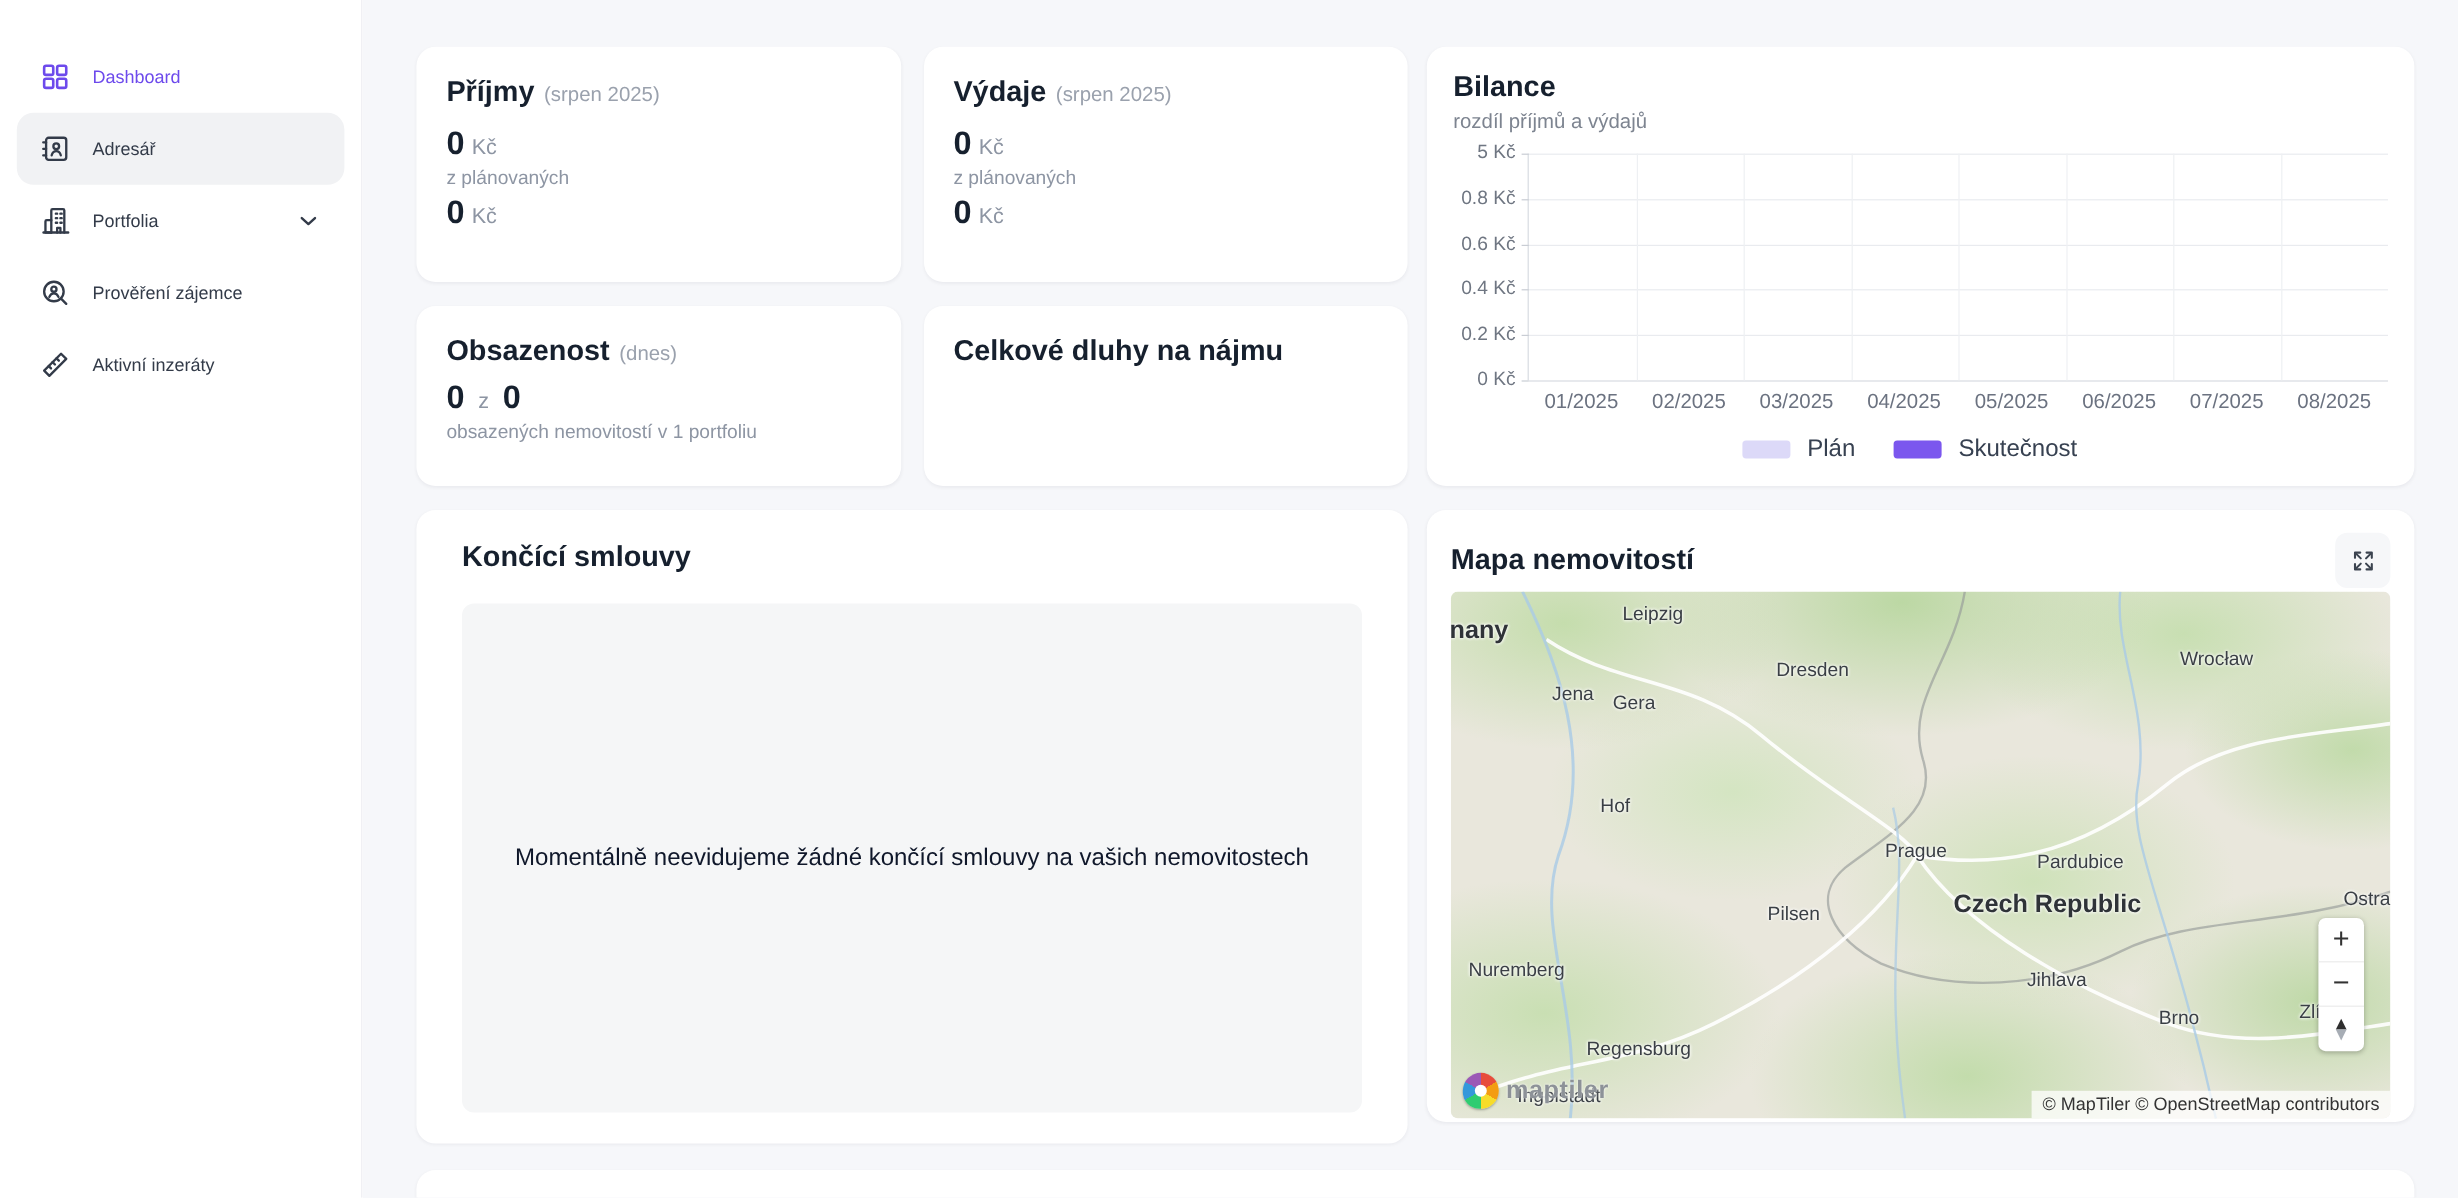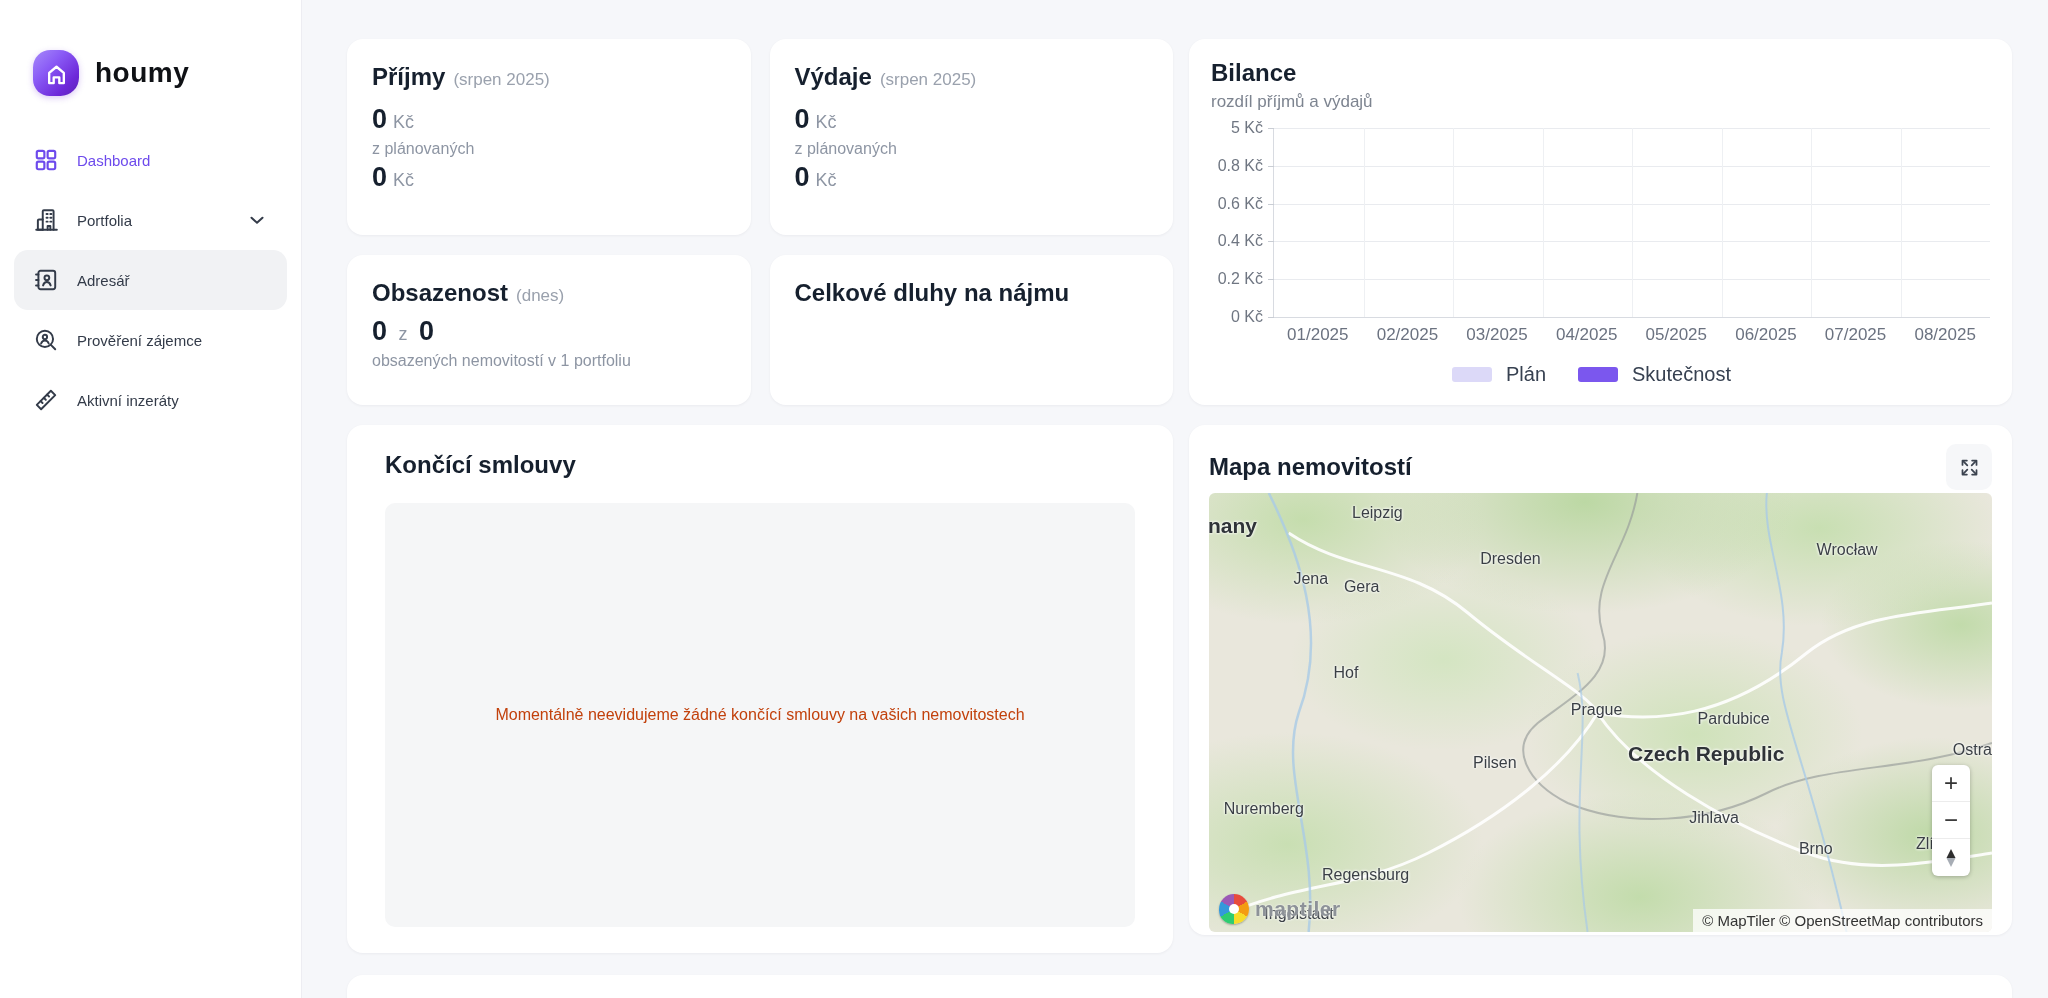--- a/index.html
+++ b/index.html
@@ -52,21 +52,21 @@
   .ytick { position:absolute; left:-6px; width:6px; height:1px; background:#c9cdd4; }
   .xlabels { display:flex; margin-left:62px; margin-top:8px; }
   .xlabels span { flex:1; text-align:center; font-size:17px; color:#6b7280; }
   .legend { display:flex; justify-content:center; align-items:center; gap:14px; margin-top:18px; }
   .legend .sw { width:40px; height:15px; border-radius:3px; }
   .legend .lg-label { font-size:20px; color:#374151; margin-right:18px; }
 
   
   .koncici { height:528px; margin-top:20px; padding:26px 38px; }
   .empty-box { margin-top:24px; height:424px; background:#f5f6f7; border-radius:10px; display:flex; align-items:center; justify-content:center; }
-  .empty-box span { font-size:16px; color:#c2410c; }
+  .empty-box span { font-size:20px; color:#0f172a; }
 
   
   .mapcard { height:510px; margin-top:20px; padding:18px 20px 0 20px; }
   .map-head { display:flex; align-items:center; justify-content:space-between; height:48px;gap:20px; }
   .expand-btn { width:46px; height:46px; border-radius:10px; background:#f6f7f9; display:flex; align-items:center; justify-content:center; cursor:pointer; }
   .map { position:relative; margin-top:2px; height:439px; border-radius:6px; overflow:hidden;
     background:
       radial-gradient(260px 150px at 12% 6%, #c5ddad 0%, rgba(197,221,173,0) 70%),
       radial-gradient(300px 160px at 48% 2%, #bcd8a4 0%, rgba(188,216,164,0) 70%),
       radial-gradient(260px 140px at 78% 8%, #c8dfb2 0%, rgba(200,223,178,0) 70%),
@@ -91,67 +91,59 @@
 
   
   .bottom-card { margin-top:22px; height:80px; border-radius:16px 16px 0 0; }
 
   svg { display:block; }
 </style>
 </head>
 <body>
 
 <aside class="sidebar">
-  <div class="logo-row">
-    <div class="logo-blob">
-      <svg width="27" height="27" viewBox="0 0 24 24" fill="none" stroke="#ffffff" stroke-width="2.1" stroke-linecap="round" stroke-linejoin="round">
-        <path d="M5.5 20.5 V11.5 L12 6 L18.5 11.5 V20.5 H14.5 V15.5 H9.5 V20.5 Z"></path>
-      </svg>
-    </div>
-    <span class="brand-name">houmy</span>
-  </div>
   <nav class="nav">
     <div class="nav-item active">
       <span>
         <svg width="26" height="26" viewBox="0 0 24 24" fill="none" stroke="#6d4aec" stroke-width="2">
           <rect x="3.5" y="3.5" width="7" height="7" rx="1.5"></rect>
             <rect x="13.5" y="3.5" width="7" height="7" rx="1.5"></rect>
           <rect x="3.5" y="13.5" width="7" height="7" rx="1.5"></rect>
             <rect x="13.5" y="13.5" width="7" height="7" rx="1.5"></rect>
         </svg>
       </span>
       <span class="label">Dashboard</span>
+    </div>
+    <div class="nav-item selected">
+      <span>
+        <svg width="26" height="26" viewBox="0 0 24 24" fill="none" stroke="#333b49" stroke-width="1.8" stroke-linecap="round" stroke-linejoin="round">
+          <rect x="5" y="3.5" width="15.5" height="17" rx="2"></rect>
+          <circle cx="12.8" cy="10" r="2.2"></circle>
+          <path d="M9.3 17 c0.6-2.2 2-3.2 3.5-3.2 s2.9 1 3.5 3.2"></path>
+          <path d="M2.8 7 h2.2 M2.8 12 h2.2 M2.8 17 h2.2"></path>
+        </svg>
+      </span>
+      <span class="label">Adresář</span>
     </div>
     <div class="nav-item">
       <span>
         <svg width="26" height="26" viewBox="0 0 24 24" fill="none" stroke="#333b49" stroke-width="1.8" stroke-linecap="round" stroke-linejoin="round">
           <path d="M9 21 V4 a1 1 0 0 1 1-1 h8 a1 1 0 0 1 1 1 v17"></path>
           <path d="M9 21 H4.5 V12.5 a1 1 0 0 1 1-1 H9"></path>
           <path d="M12.5 6.5 h1 M16 6.5 h1 M12.5 10 h1 M16 10 h1 M12.5 13.5 h1 M16 13.5 h1"></path>
           <path d="M13.5 21 v-3.5 h2.5 V21"></path>
             <path d="M3 21 h19"></path>
         </svg>
       </span>
       <span class="label">Portfolia</span>
       <span class="chev">
         <svg width="22" height="22" viewBox="0 0 24 24" fill="none" stroke="#333b49" stroke-width="2.2" stroke-linecap="round" stroke-linejoin="round">
             <path d="M6 9.5 L12 15 L18 9.5"></path>
           </svg>
       </span>
-    </div>
-    <div class="nav-item selected">
-      <span>
-        <svg width="26" height="26" viewBox="0 0 24 24" fill="none" stroke="#333b49" stroke-width="1.8" stroke-linecap="round" stroke-linejoin="round">
-          <rect x="5" y="3.5" width="15.5" height="17" rx="2"></rect>
-          <circle cx="12.8" cy="10" r="2.2"></circle>
-          <path d="M9.3 17 c0.6-2.2 2-3.2 3.5-3.2 s2.9 1 3.5 3.2"></path>
-          <path d="M2.8 7 h2.2 M2.8 12 h2.2 M2.8 17 h2.2"></path>
-        </svg>
-      </span>
-      <span class="label">Adresář</span>
     </div>
     <div class="nav-item">
       <span>
         <svg width="26" height="26" viewBox="0 0 24 24" fill="none" stroke="#333b49" stroke-width="1.8" stroke-linecap="round" stroke-linejoin="round">
           <circle cx="11" cy="11" r="7.5"></circle>
           <circle cx="11" cy="9.2" r="2"></circle>
           <path d="M7.5 15.2 c0.7-1.9 2-2.8 3.5-2.8 s2.8 0.9 3.5 2.8"></path>
           <path d="M16.5 16.5 L20.5 20.5"></path>
         </svg>
       </span>

